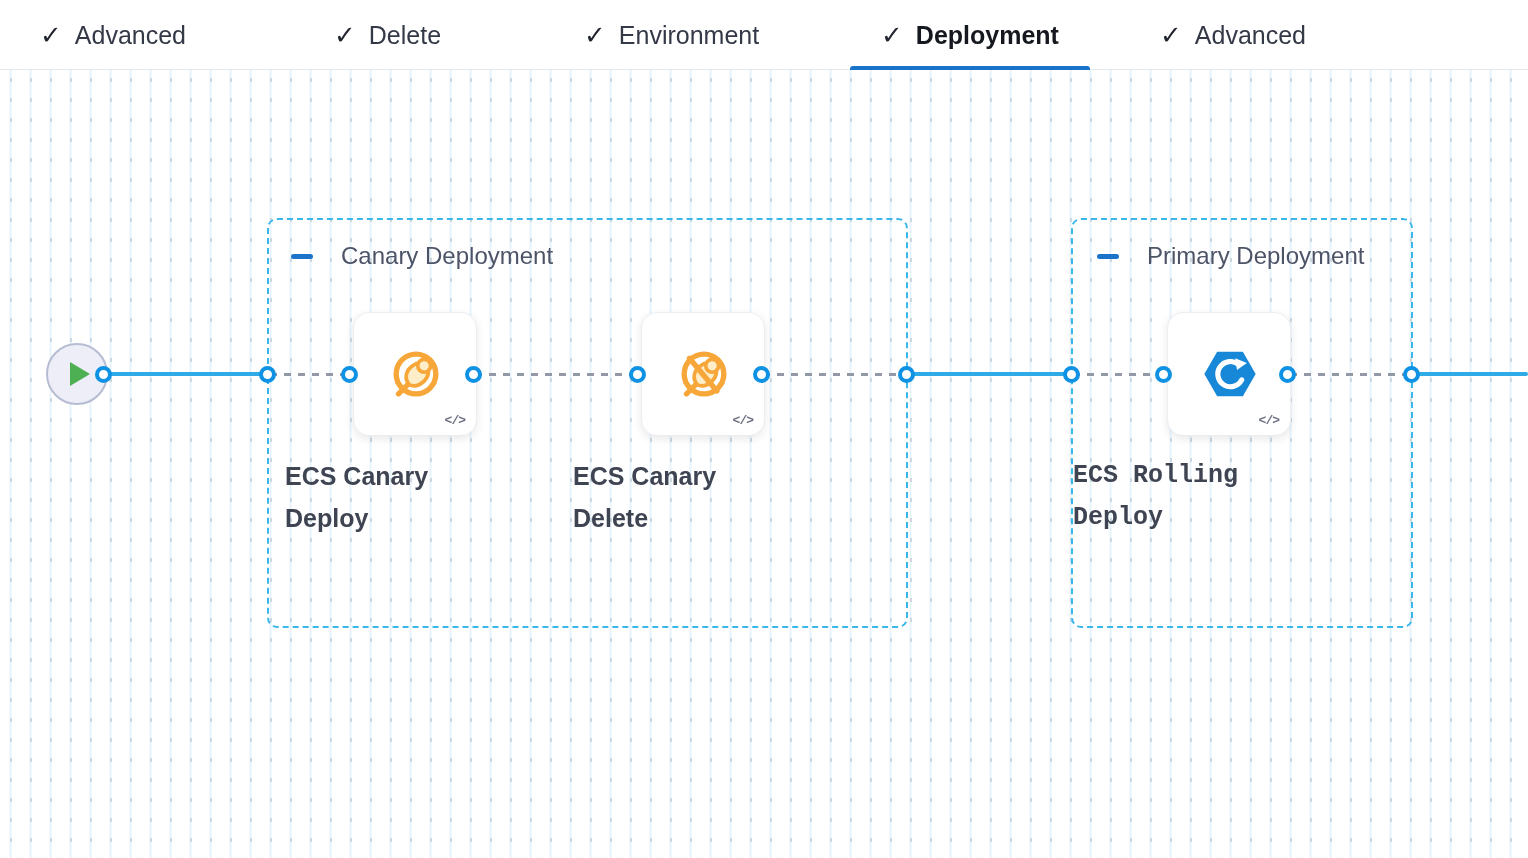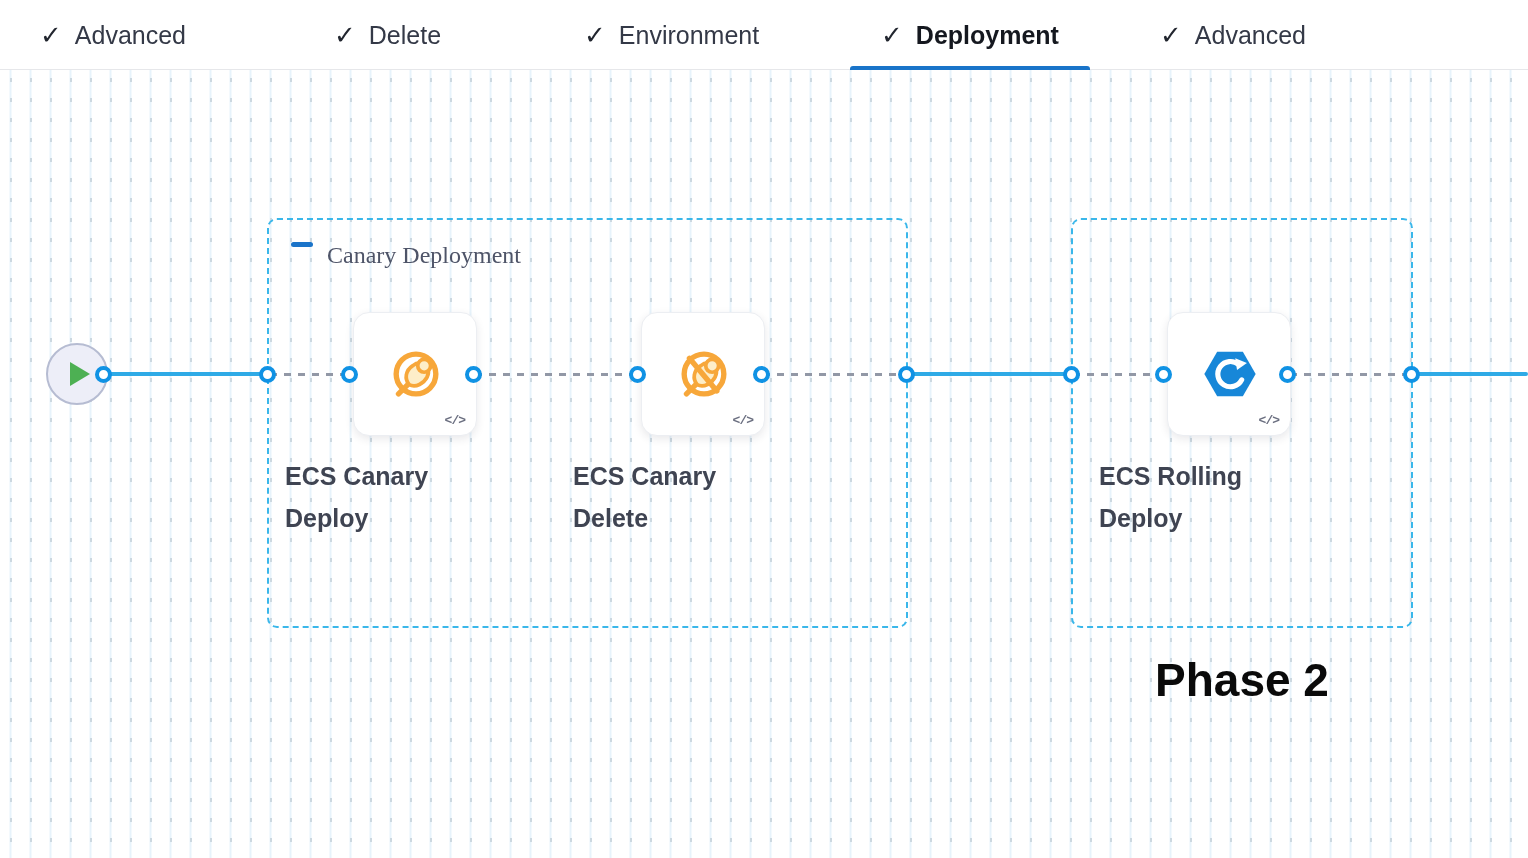--- a/index.html
+++ b/index.html
@@ -98,23 +98,22 @@
     position: absolute; top: 148px; height: 410px;
     border: 2px dashed #3ab7ea;
     border-radius: 10px;
     z-index: 0;
   }
   .phase-box-1 { left: 267px; width: 641px; }
   .phase-box-2 { left: 1071px; width: 342px; }
 
   .phase-header {
     position: absolute; top: 172px;
-    display: flex; align-items: flex-start; gap: 14px;
+    display: flex; align-items: center; gap: 28px;
     z-index: 2;
-    font-family: Liberation Serif, serif;
   }
   .phase-header-1 { left: 291px; }
   .phase-header-2 { left: 1097px; }
   .collapse-dash {
     width: 22px; height: 5px;
     background: #1b74c9; border-radius: 3px;
     cursor: pointer; flex: 0 0 auto;
   }
   .phase-title {
     font-size: 24px; color: #4e5468; font-weight: 500;
@@ -149,21 +148,21 @@
     position: absolute; top: 385px;
     width: 260px;
     text-align: left;
     font-size: 25px; line-height: 42px;
     font-weight: 600; color: #3f4452;
     white-space: pre-line;
     z-index: 2;
   }
   .name-1 { left: 285px; }
   .name-2 { left: 573px; }
-  .name-3 { left: 1099px; }
+  .name-3 { left: 1073px; font-family: Liberation Mono, monospace; }
 
   
   .phase-annotation {
     position: absolute; top: 580px; height: 60px;
     display: flex; align-items: center; justify-content: center;
     font-size: 46px; font-weight: 700; color: #0a0a0a;
     z-index: 2;
   }
   .annotation-1 { left: 267px; width: 641px; }
   .annotation-2 { left: 1071px; width: 342px; }
@@ -224,20 +223,24 @@
   <div class="port" style="left:898px;"></div>
   <div class="port" style="left:1063px;"></div>
   <div class="port" style="left:1155px;"></div>
   <div class="port" style="left:1279px;"></div>
   <div class="port" style="left:1403px;"></div>
 
   <div class="phase-header phase-header-1">
     <div class="collapse-dash"></div>
     <div class="phase-title">Canary Deployment</div>
   </div>
+  <div class="phase-header phase-header-2">
+    <div class="collapse-dash"></div>
+    <div class="phase-title">Primary Deployment</div>
+  </div>
 
   <div class="step-card card-1">
     <svg class="step-icon" viewBox="0 0 48 48">
       <circle cx="24" cy="24" r="17" fill="none" stroke="#f7a73a" stroke-width="4.6"></circle>
       <path d="M21 29 L9 41" stroke="#f7a73a" stroke-width="4.6" stroke-linecap="round" fill="none"></path>
       <path d="M18 33 C14 28 15 21 21 17 C26 13 32 14 34 19 C36 24 33 30 27 33 C24 34.5 20.5 34.5 18 33 Z" fill="#fdeec9" stroke="#f7a73a" stroke-width="3.2" stroke-linejoin="round"></path>
       <circle cx="31" cy="17" r="5.5" fill="#fdeec9" stroke="#f7a73a" stroke-width="3.2"></circle>
       <path d="M36 14.5 L41.5 17 L36 19.5 Z" fill="#f7a73a"></path>
     </svg>
     <span class="code-glyph">&lt;/&gt;</span>
@@ -264,15 +267,14 @@
     <span class="code-glyph">&lt;/&gt;</span>
   </div>
 
   <div class="step-name name-1">ECS Canary
 Deploy</div>
   <div class="step-name name-2">ECS Canary
 Delete</div>
   <div class="step-name name-3">ECS Rolling
 Deploy</div>
 
-  <div class="phase-annotation annotation-2">Phase 2</div>
 
 </div>
 
 </body></html>

